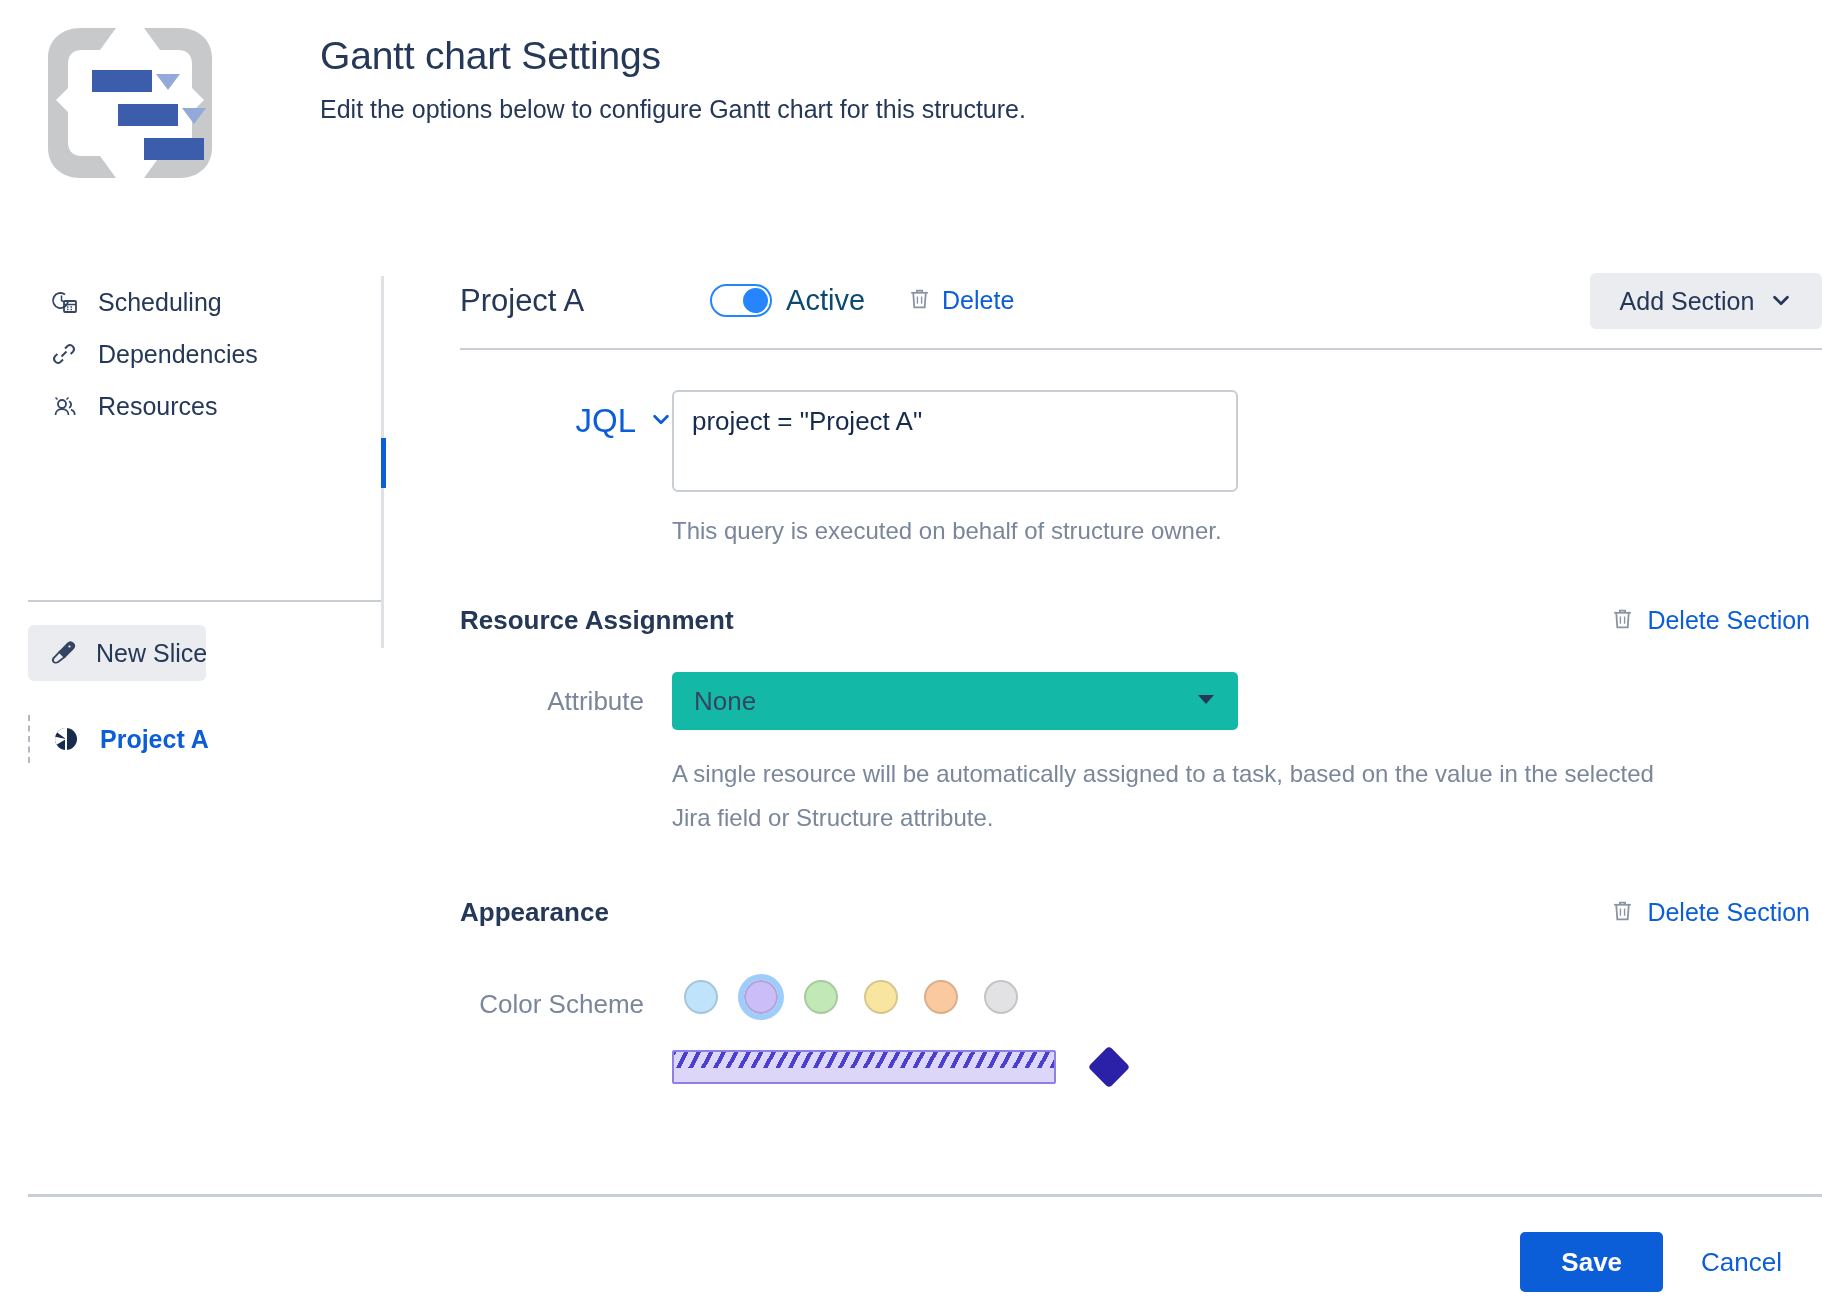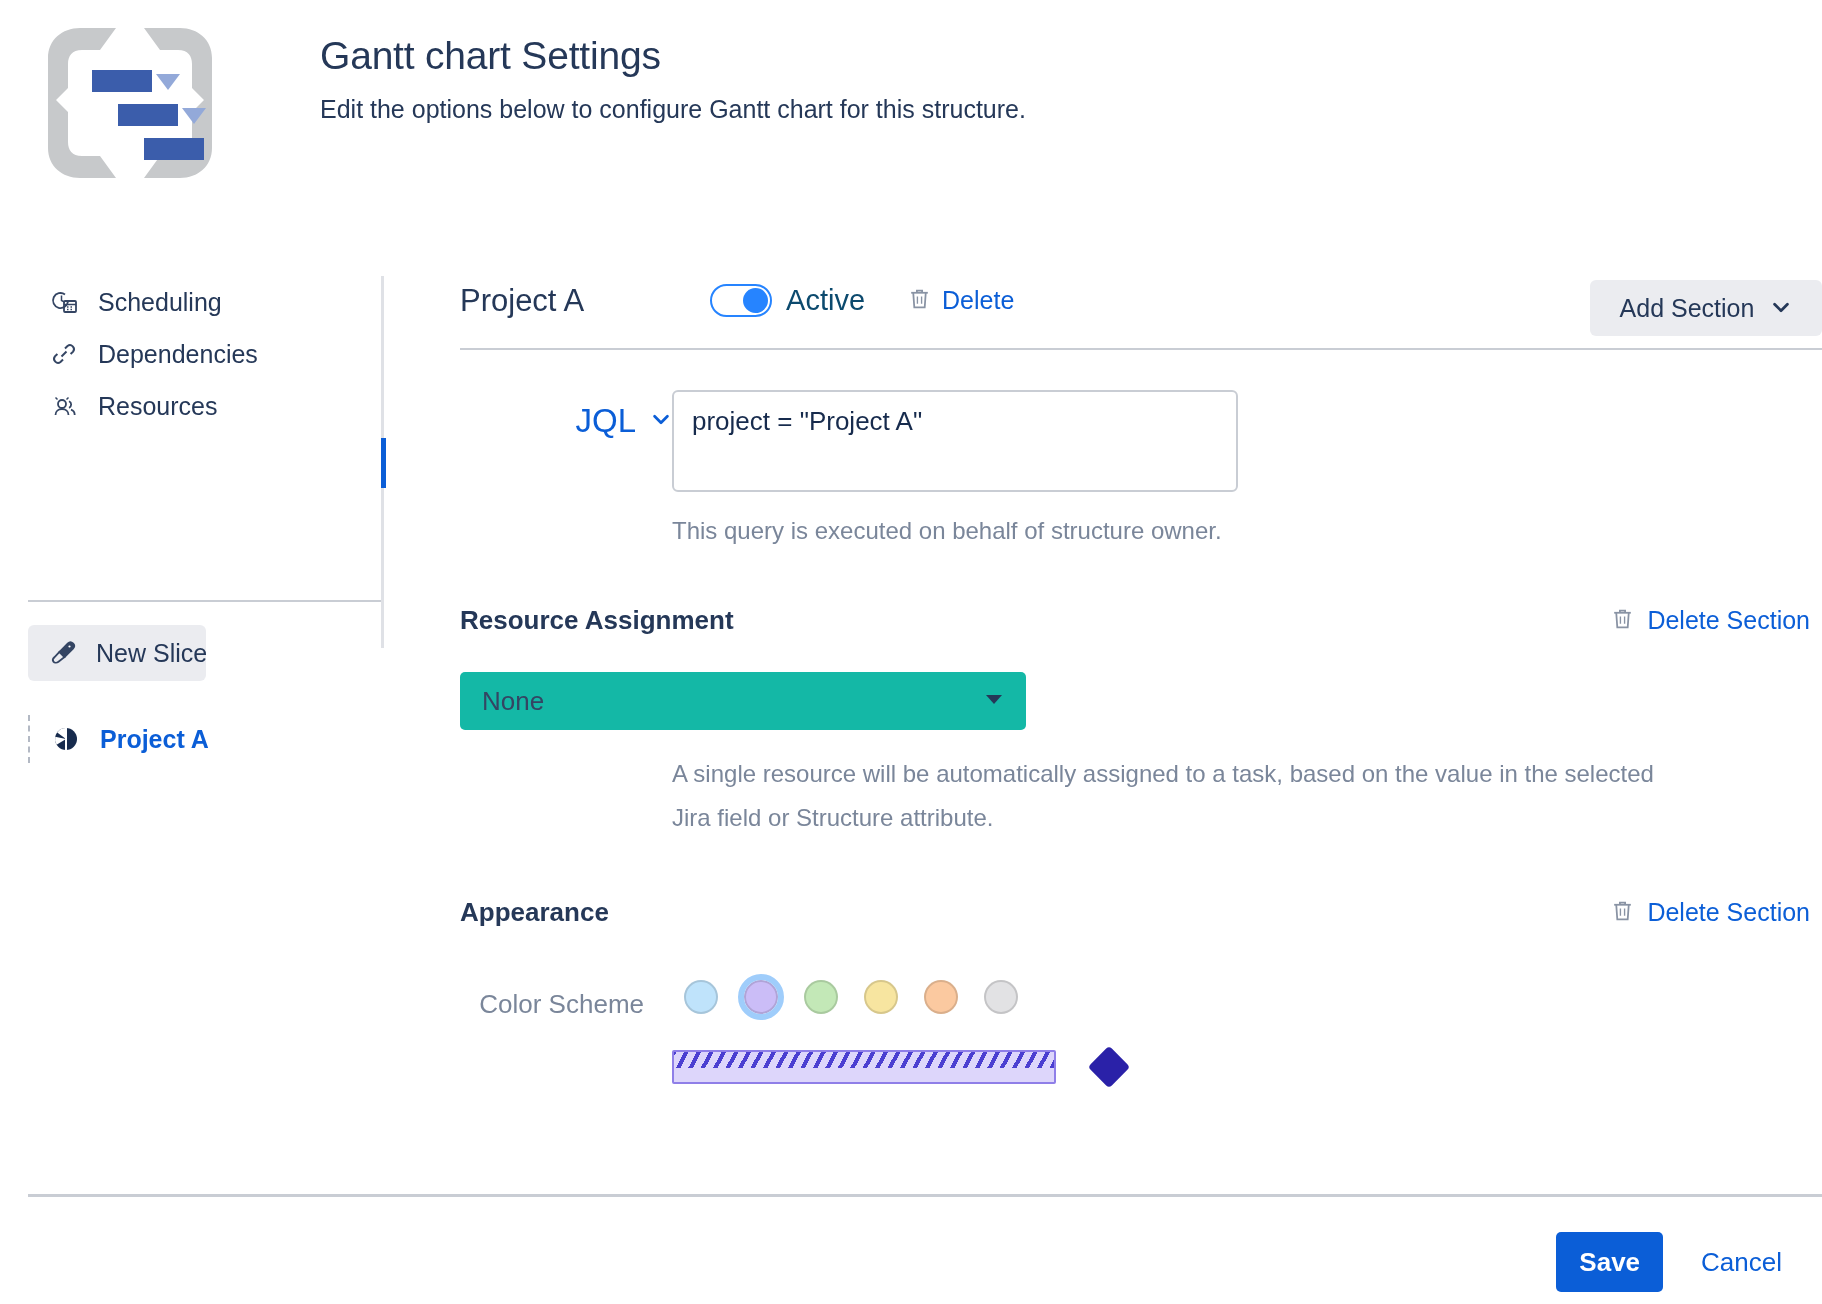--- a/index.html
+++ b/index.html
@@ -93,21 +93,21 @@
     border-radius: 50%; background: #2684ff;
   }
   .toggle-label { font-size: 29px; color: #0c4a6e; white-space: nowrap; }
 
   .delete-link {
     display: flex; align-items: center; gap: 10px; margin-left: 42px; cursor: pointer; justify-content: flex-end;
   }
   .delete-link .txt { font-size: 25px; color: #0b5ed7; white-space: nowrap; }
 
   .add-section-btn {
-    position: absolute; right: 0; top: 12px; height: 56px; min-width: 232px;
+    position: absolute; right: 0; top: 5px; height: 56px; min-width: 232px;
     background: #ebecf0; border: none; border-radius: 6px;
     display: flex; align-items: center; justify-content: center; gap: 16px;
     padding: 0 22px; cursor: pointer; font-family: inherit;
   }
   .add-section-btn .txt { font-size: 25px; color: #253858; white-space: nowrap; }
 
   .hr-main {
     width: 1362px; height: 2px; background: #c9cdd4; margin-top: 16px;
   }
 
@@ -195,21 +195,21 @@
   
   .footer-divider {
     position: absolute; left: 28px; top: 1194px; width: 1794px; height: 3px;
     background: #c9cdd4;
   }
   .footer {
     position: absolute; right: 40px; top: 1232px;
     display: flex; align-items: center; gap: 38px;
   }
   .save-btn {
-    height: 60px; padding: 0 23px; background: #0b5ed7; border: none;
+    height: 60px; padding: 0 41px; background: #0b5ed7; border: none;
     border-radius: 5px; color: #fff; font-size: 26px; font-weight: 700;
     font-family: inherit; cursor: pointer;
   }
   .cancel-link {
     font-size: 26px; color: #0b5ed7; cursor: pointer; white-space: nowrap;
   }
 </style>
 </head>
 <body>
 
@@ -361,20 +361,21 @@
               <path d="M9.5 6.5V4.5h5v2"></path>
               <path d="M6 6.5l1 14h10l1-14"></path>
               <path d="M10 10v7M14 10v7" stroke-width="1.3"></path>
             </svg>
           </span>
           <span class="txt">Delete Section</span>
         </span>
       </div>
 
       <div class="field-row">
+        <span class="field-label">Attribute</span>
         <span class="select-box">
           <span class="val">None</span>
           <span class="select-caret">
             <svg width="20" height="14" viewBox="0 0 20 14">
               <polygon points="2,3 18,3 10,12" fill="#253858"></polygon>
             </svg>
           </span>
         </span>
       </div>
 

